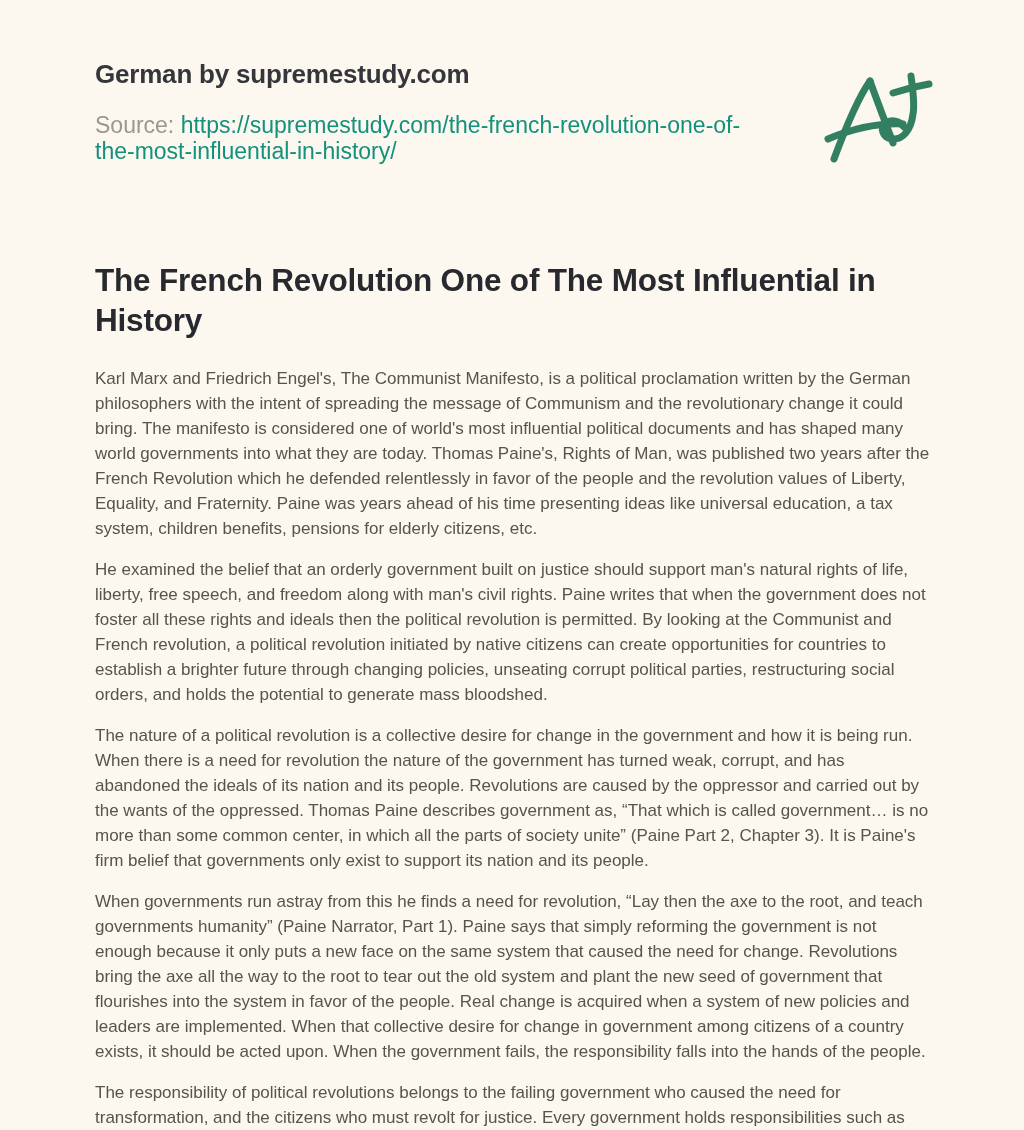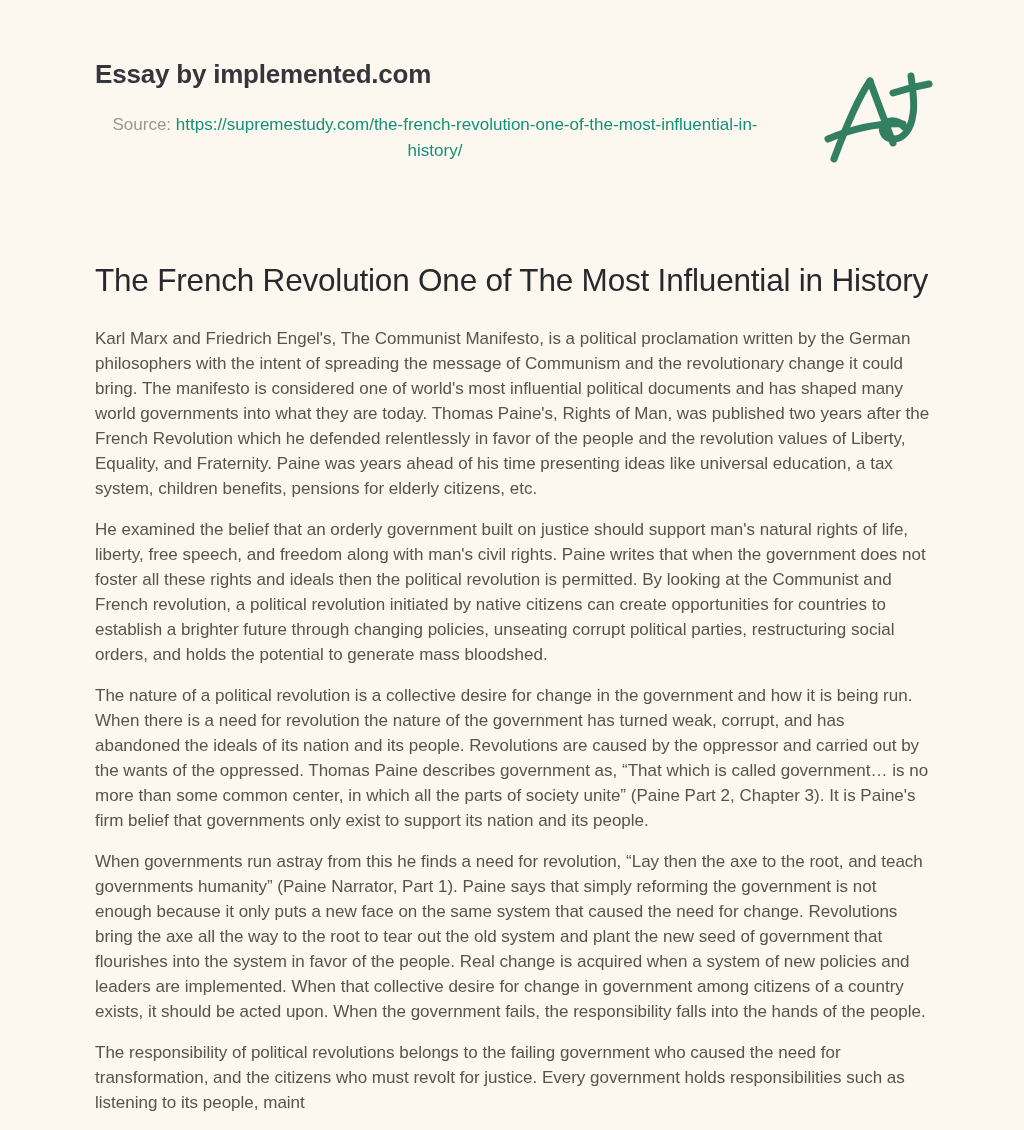--- a/index.html
+++ b/index.html
@@ -24,24 +24,23 @@
     margin: 0;
     font-size: 26px;
     line-height: 32px;
     font-weight: 700;
     letter-spacing: -0.2px;
     color: #35363c;
   }
   .source-line {
     margin: 22px 0 0 0;
     max-width: 680px;
-    font-size: 17px;
+    font-size: 23px;
     line-height: 26px;
     color: #9a978e;
-    text-align: center;
   }
   .source-line a {
     color: #13917c;
     text-decoration: none;
     overflow-wrap: anywhere;
   }
   .logo {
     position: absolute;
     top: 72px;
     right: 84px;
@@ -51,42 +50,42 @@
   .logo svg {
     display: block;
     width: 100%;
     height: 100%;
   }
   .essay-title {
     margin: 96px 0 0 0;
     max-width: 850px;
     font-size: 31.5px;
     line-height: 40px;
-    font-weight: 400;
+    font-weight: 700;
     letter-spacing: -0.2px;
     color: #28292e;
   }
   .essay-body {
     margin-top: 26px;
     max-width: 840px;
   }
   .essay-body p {
     margin: 16px 0 13px 0;
     font-size: 17px;
     line-height: 25px;
     color: #56544d;
   }
 </style>
 </head>
 <body>
 
 <div class="page">
 
   <header>
-    <h1 class="byline">Essay by implemented.com</h1>
+    <h1 class="byline">German by supremestudy.com</h1>
 
     <p class="source-line">
       <span>Source:</span>
       <a href="#">https://supremestudy.com/the-french-revolution-one-of-the-most-influential-in-history/</a>
     </p>
 
     <div class="logo">
       <svg viewBox="0 0 118 92" aria-hidden="true">
         <g fill="none" stroke="#337f62" stroke-width="7" stroke-linecap="round" stroke-linejoin="round">
 

